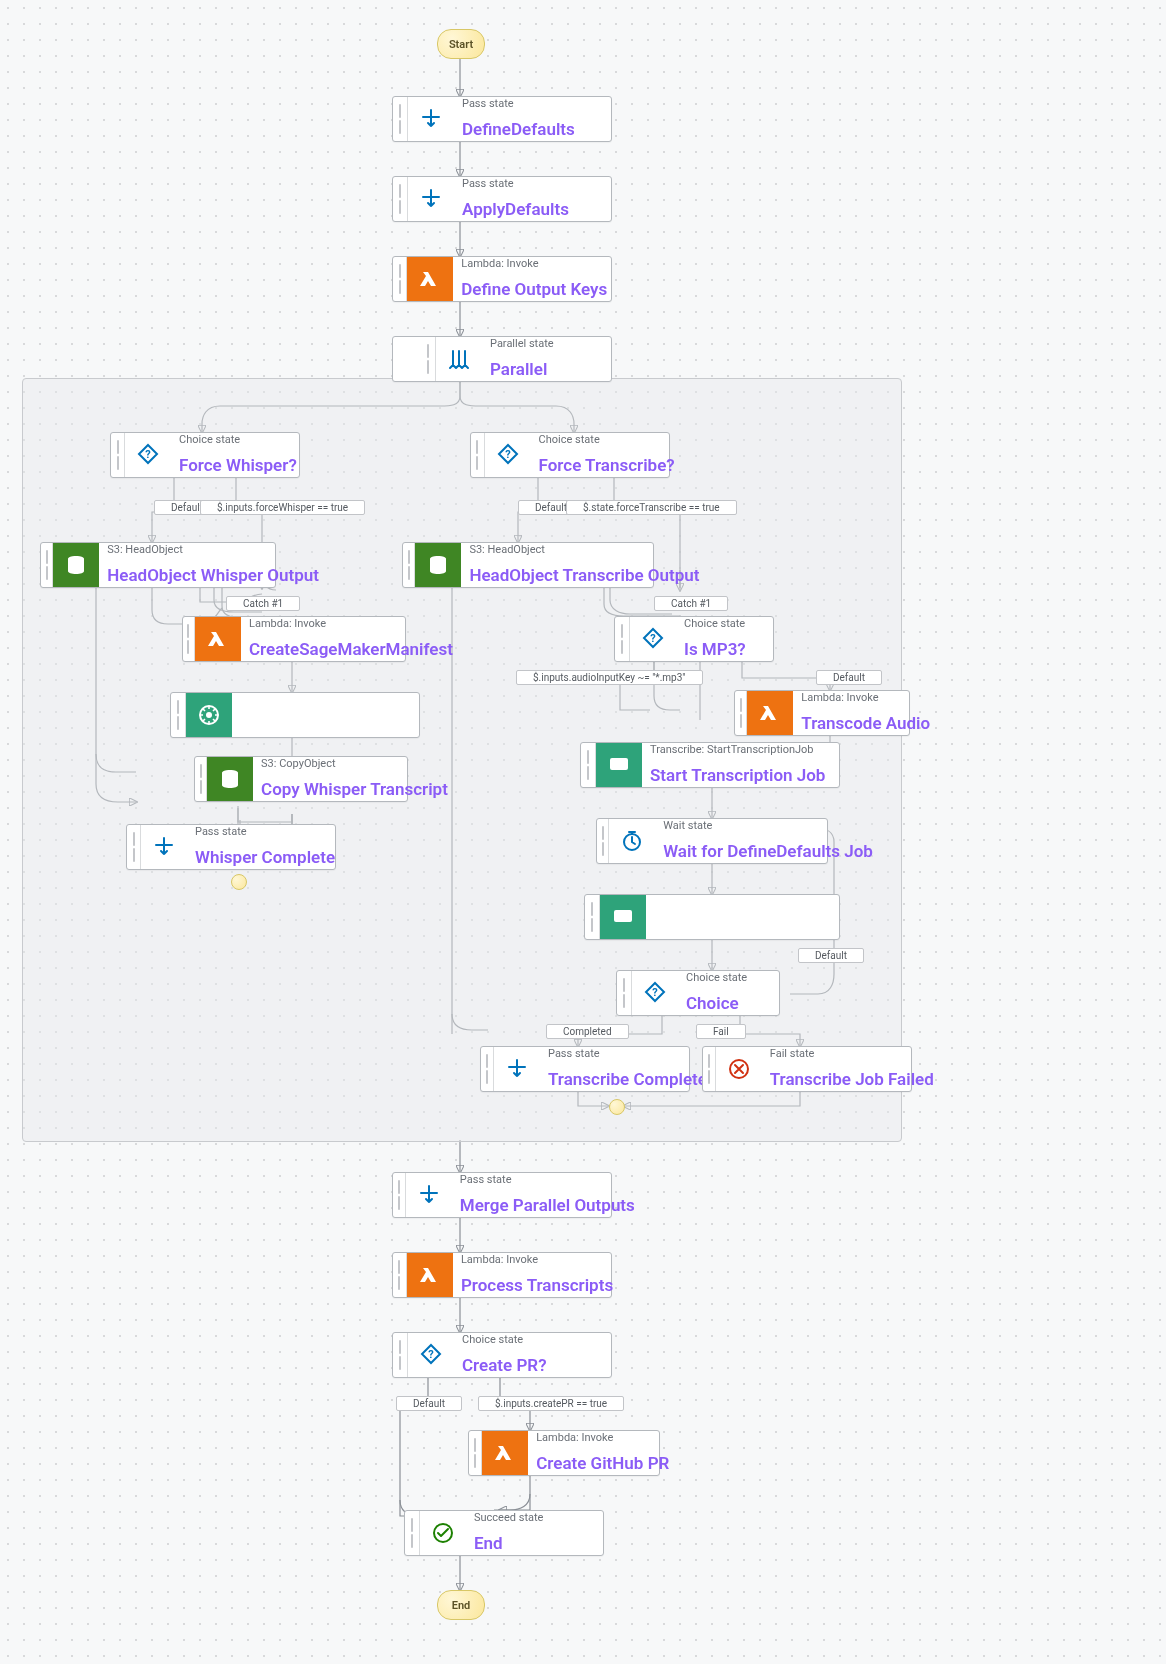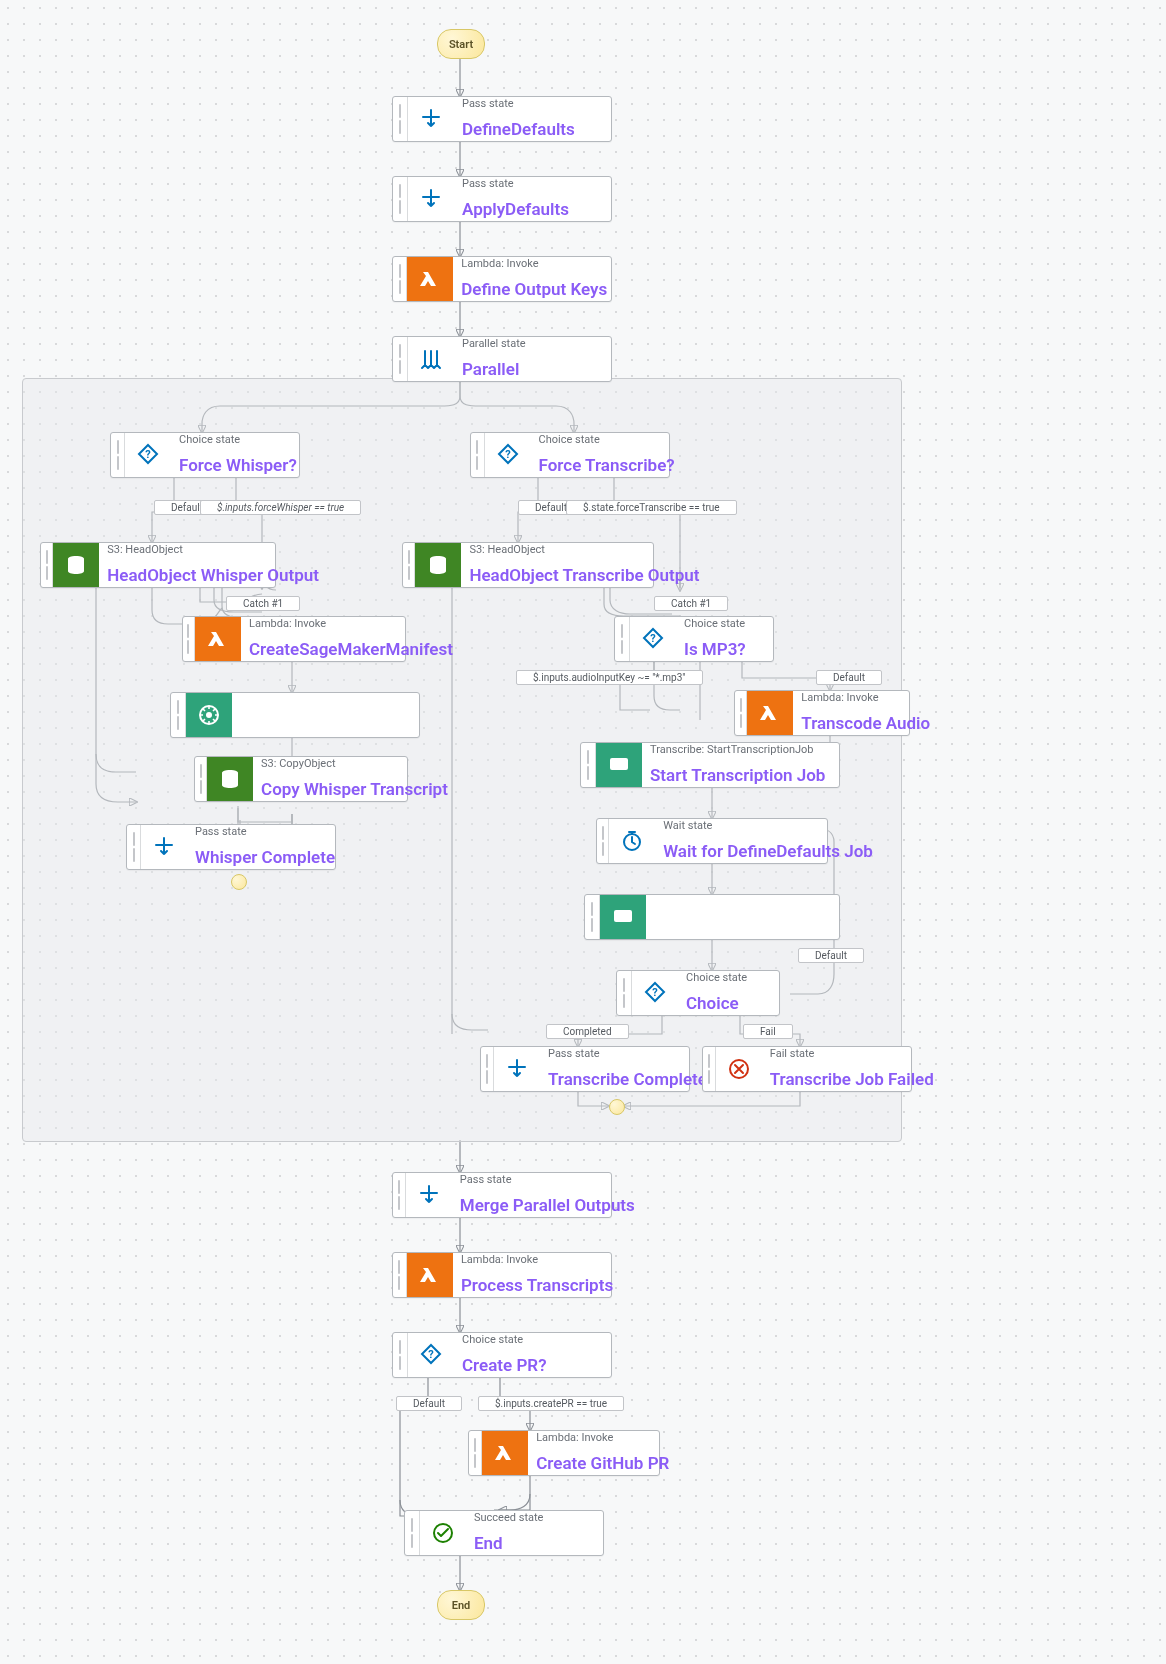--- a/index.html
+++ b/index.html
@@ -321,21 +321,21 @@
       <svg viewBox="0 0 26 26">
         <use href="#i-lambda"></use>
       </svg>
     </div>
   <div class="labels">
       <div class="type" data-name="node-type">Lambda: Invoke</div>
       <div class="name" data-name="node-name">Define Output Keys</div>
     </div>
 </div>
 
-<div class="node" style="left:392px; top:336px; width:220px;" data-name="node-parallel">
+<div class="node" style="left:392px; top:336px; width:220px;padding-left:28px;" data-name="node-parallel">
   <div class="handle" data-name="drag-handle"></div>
   <div class="icon" style="color:#0073bb" data-name="parallel-icon">
       <svg viewBox="0 0 26 26">
         <use href="#i-parallel"></use>
       </svg>
     </div>
   <div class="labels">
       <div class="type" data-name="node-type">Parallel state</div>
       <div class="name" data-name="node-name">Parallel</div>
     </div>
@@ -615,28 +615,28 @@
         <use href="#i-succeed"></use>
       </svg>
     </div>
   <div class="labels">
       <div class="type" data-name="node-type">Succeed state</div>
       <div class="name" data-name="node-name">End</div>
     </div>
 </div>
 
 <div class="edge-label" style="left:154px; top:500px;" data-name="edge-label-whisper-default">Default</div>
-<div class="edge-label" style="left:200px; top:500px;font-style:italic;" data-name="edge-label-whisper-force">$.inputs.forceWhisper == true</div>
+<div class="edge-label" style="left:200px; top:500px;" data-name="edge-label-whisper-force">$.inputs.forceWhisper == true</div>
 <div class="edge-label" style="left:226px; top:596px;" data-name="edge-label-whisper-catch">Catch #1</div>
 
 <div class="edge-label" style="left:518px; top:500px;" data-name="edge-label-transcribe-default">Default</div>
 <div class="edge-label" style="left:566px; top:500px;" data-name="edge-label-transcribe-force">$.state.forceTranscribe == true</div>
 <div class="edge-label" style="left:654px; top:596px;" data-name="edge-label-transcribe-catch">Catch #1</div>
 
 <div class="edge-label" style="left:516px; top:670px;" data-name="edge-label-ismp3-match">$.inputs.audioInputKey ~= "*.mp3"</div>
 <div class="edge-label" style="left:816px; top:670px;" data-name="edge-label-ismp3-default">Default</div>
 
 <div class="edge-label" style="left:798px; top:948px;" data-name="edge-label-choice-default">Default</div>
 <div class="edge-label" style="left:546px; top:1024px;" data-name="edge-label-choice-completed">Completed</div>
-<div class="edge-label" style="left:696px; top:1024px;margin-left:47px;" data-name="edge-label-choice-fail">Fail</div>
+<div class="edge-label" style="left:696px; top:1024px;" data-name="edge-label-choice-fail">Fail</div>
 
 <div class="edge-label" style="left:396px; top:1396px;" data-name="edge-label-createpr-default">Default</div>
 <div class="edge-label" style="left:478px; top:1396px;" data-name="edge-label-createpr-true">$.inputs.createPR == true</div>
 
 </body></html>

